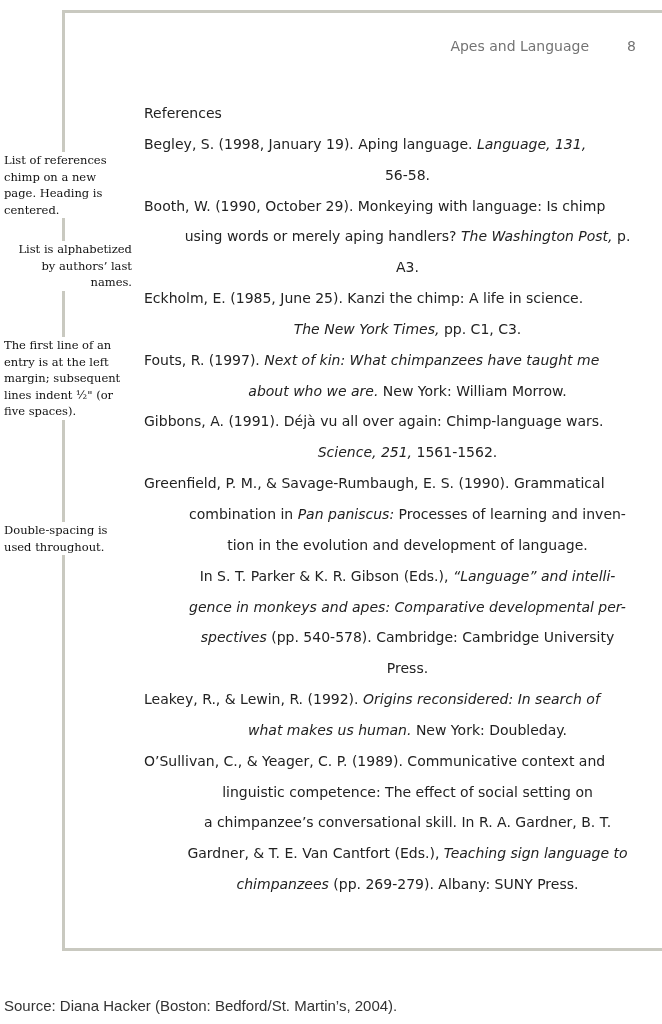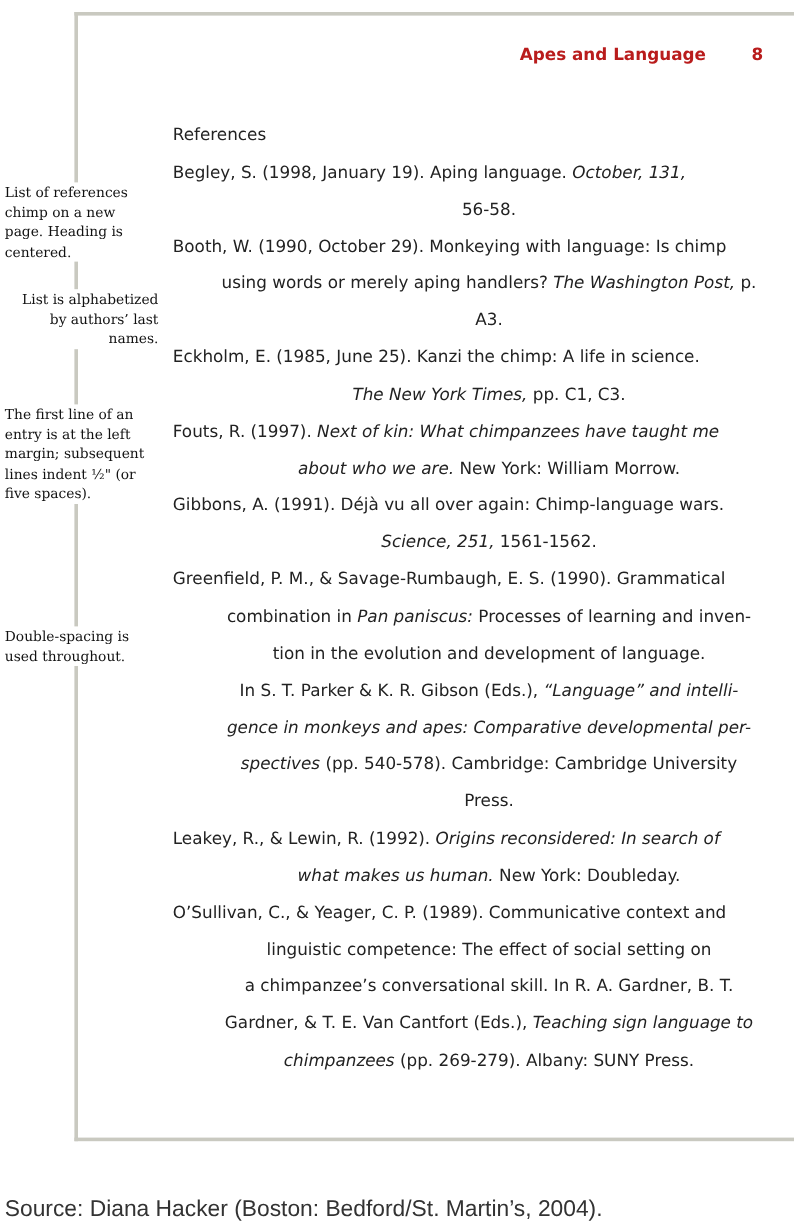--- a/index.html
+++ b/index.html
@@ -13,21 +13,21 @@
   
   .frame { position: absolute; background: #c9c9c0; z-index: 1; }
   .frame-top    { left: 62px; right: 0; top: 10px;  height: 3px; }
   .frame-left   { left: 62px; width: 3px; top: 10px; height: 941px; }
   .frame-bottom { left: 62px; right: 0; top: 948px; height: 3px; }
 
   
   #running-header {
     position: absolute; top: 38px; right: 26px;
     display: flex; gap: 38px;
-    font-size: 14px; color: #b91c1c; white-space: nowrap; font-weight: bold;
+    font-size: 14px; color: #737373; white-space: nowrap;
   }
 
   
   #refs {
     position: absolute; left: 144px; top: 98px; width: 498px;
     font-size: 14px; line-height: 30.85px; color: #222;
   }
   .ref-heading { text-align: left; white-space: nowrap; }
   .ref-line { white-space: nowrap; }
   .ref-line.cont { padding-left: 29px; text-align: center; }
@@ -44,21 +44,21 @@
   #margin-notes .margin-note:nth-of-type(1) { top: 104px; }
   #margin-notes .margin-note:nth-of-type(2) { top: 193px; text-align: right; }
   #margin-notes .margin-note:nth-of-type(3) { top: 289px; }
   #margin-notes .margin-note:nth-of-type(4) { top: 474px; }
   .note-line { white-space: nowrap; }
 
   
   #source-line {
     position: absolute; left: 4px; top: 997px;
     font-family: "Liberation Sans", sans-serif;
-    font-size: 19px; color: #333; white-space: nowrap;
+    font-size: 15px; color: #333; white-space: nowrap;
   }
 </style>
 </head>
 <body>
 
 <div class="frame frame-top"></div>
 <div class="frame frame-left"></div>
 <div class="frame frame-bottom"></div>
 
 <div id="running-header">
@@ -86,21 +86,21 @@
       <div class="note-line">five spaces).</div>
     </div>
     <div class="margin-note">
       <div class="note-line">Double-spacing is</div>
       <div class="note-line">used throughout.</div>
     </div>
   </div>
 
 <div id="refs">
   <div class="ref-heading">References</div>
-<div class="ref-line"><span>Begley, S. (1998, January 19). Aping language. </span><em>October, 131,</em></div>
+<div class="ref-line"><span>Begley, S. (1998, January 19). Aping language. </span><em>Language, 131,</em></div>
     <div class="ref-line cont"><span>56-58.</span></div>
     <div class="ref-line"><span>Booth, W. (1990, October 29). Monkeying with language: Is chimp</span></div>
     <div class="ref-line cont"><span>using words or merely aping handlers? </span><em>The Washington Post,</em><span> p.</span></div>
     <div class="ref-line cont"><span>A3.</span></div>
     <div class="ref-line"><span>Eckholm, E. (1985, June 25). Kanzi the chimp: A life in science.</span></div>
     <div class="ref-line cont"><em>The New York Times,</em><span> pp. C1, C3.</span></div>
     <div class="ref-line"><span>Fouts, R. (1997). </span><em>Next of kin: What chimpanzees have taught me</em></div>
     <div class="ref-line cont"><em>about who we are.</em><span> New York: William Morrow.</span></div>
     <div class="ref-line"><span>Gibbons, A. (1991). Déjà vu all over again: Chimp-language wars.</span></div>
     <div class="ref-line cont"><em>Science, 251,</em><span> 1561-1562.</span></div>

